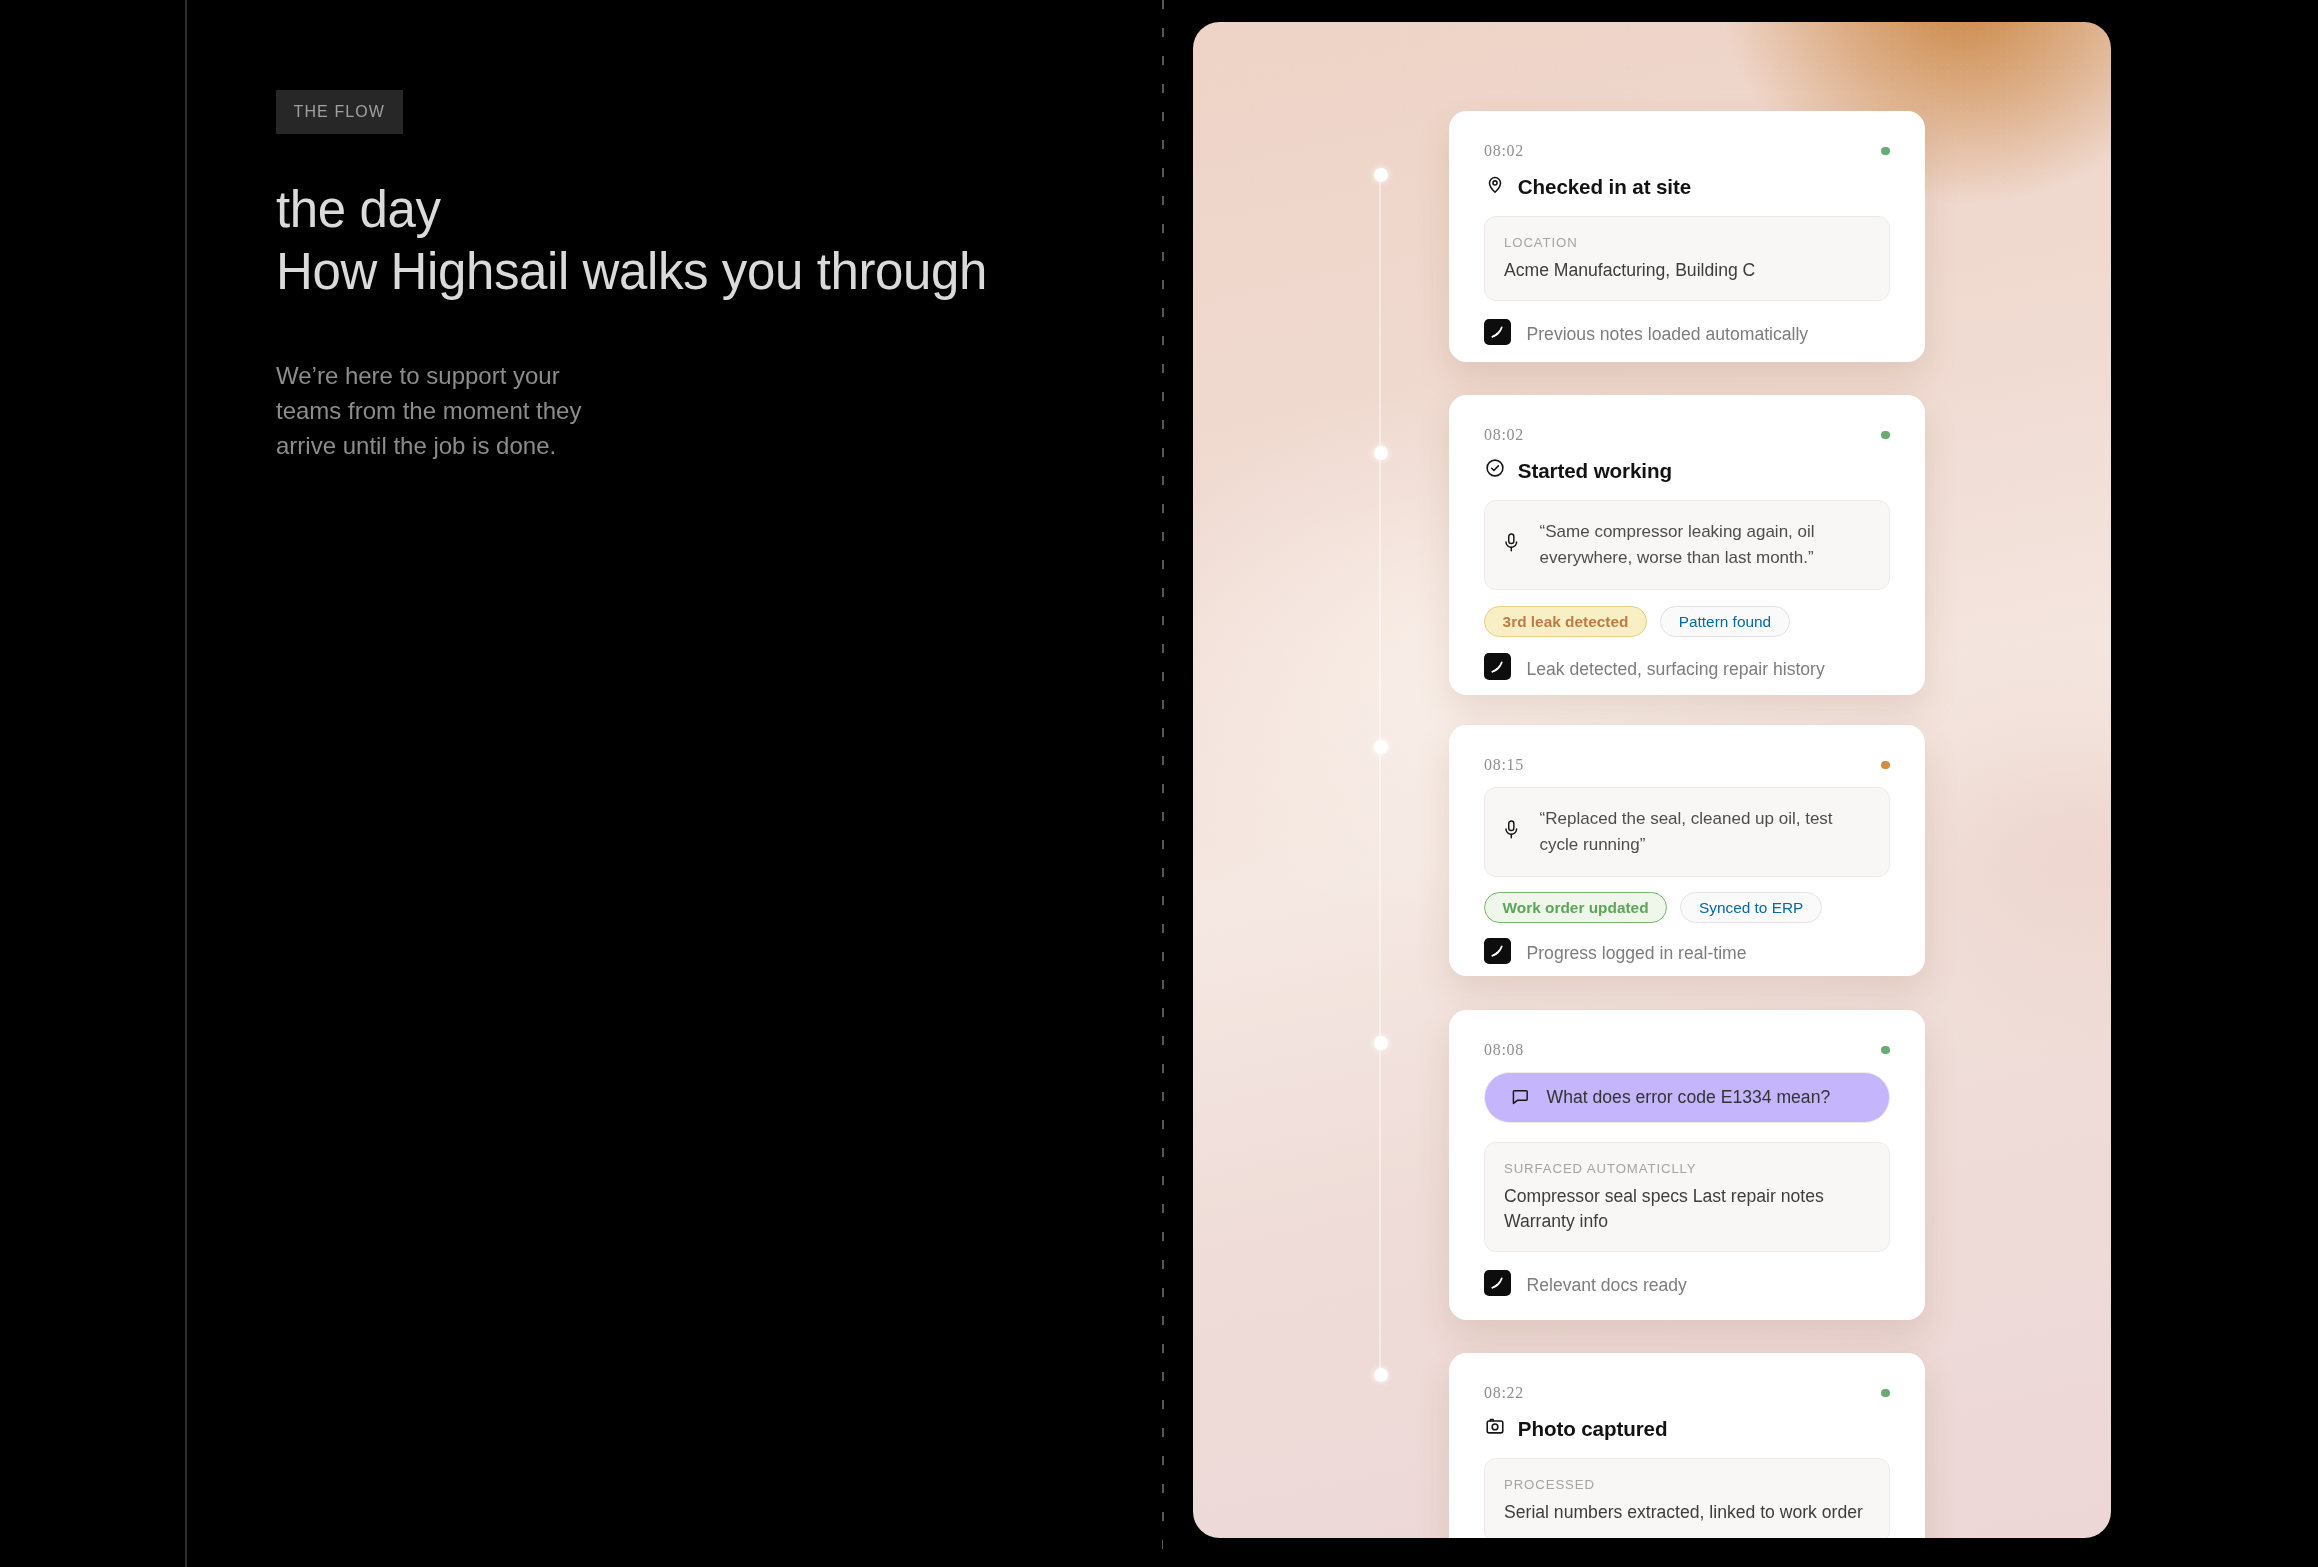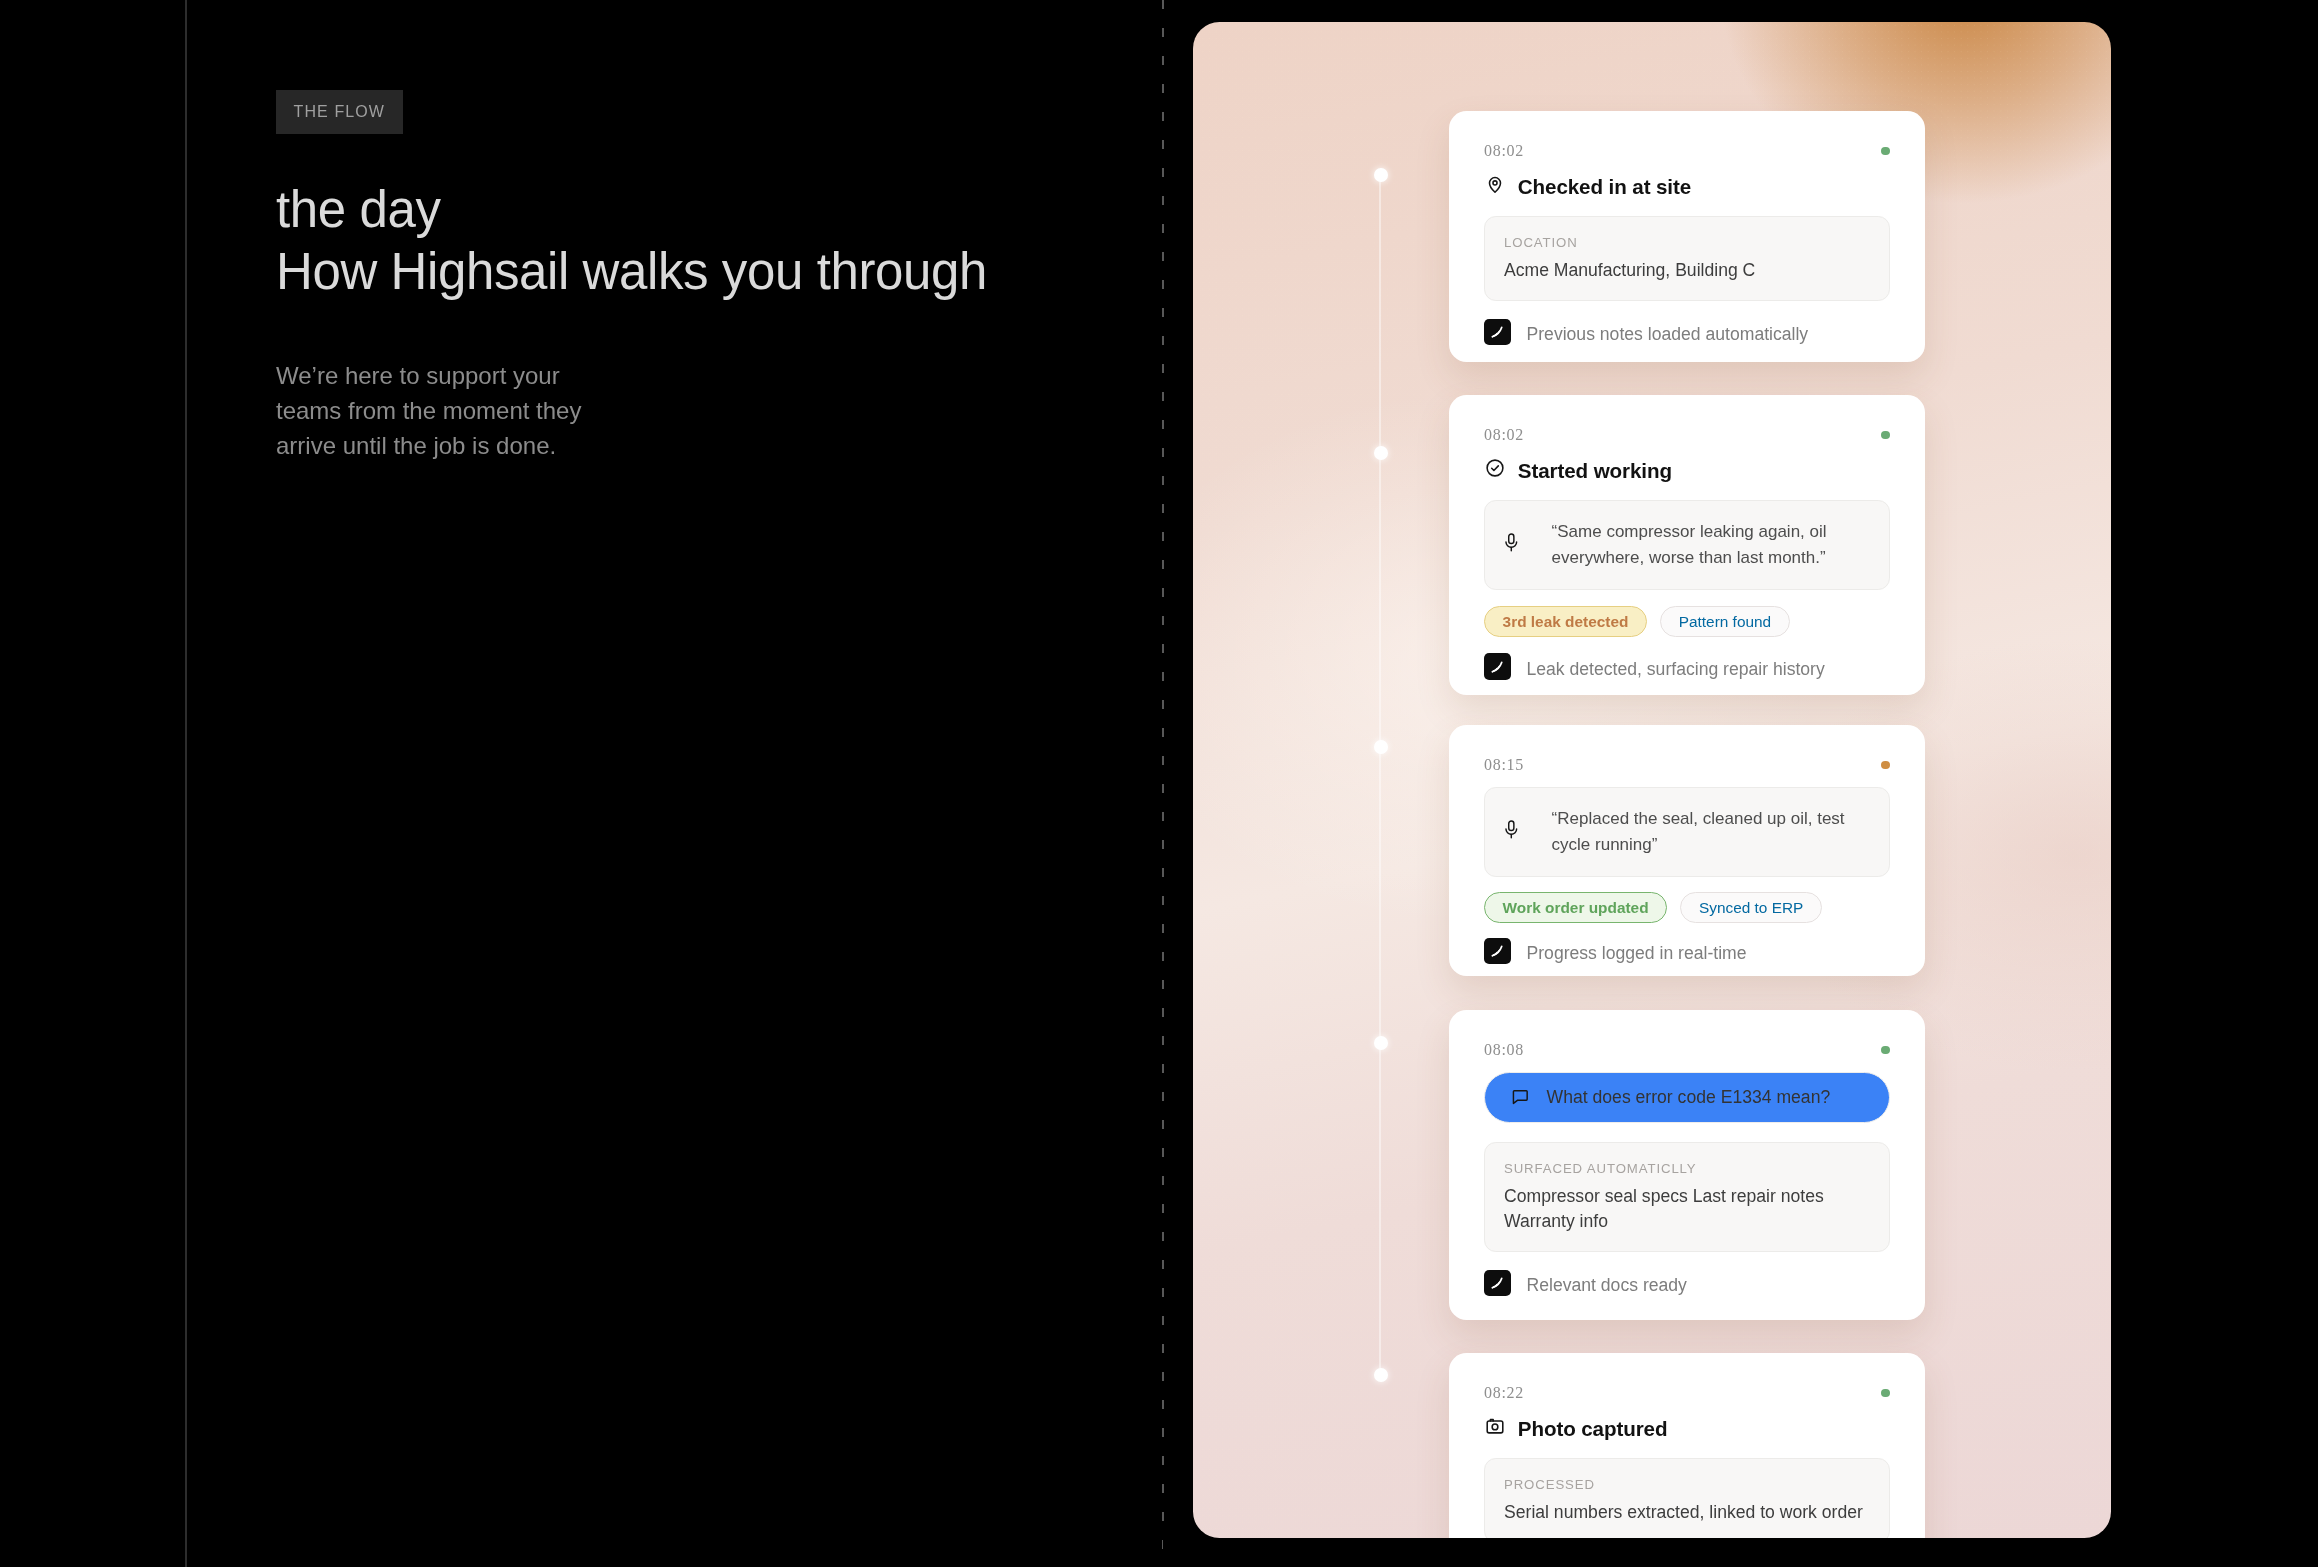--- a/index.html
+++ b/index.html
@@ -43,25 +43,25 @@
   .sdot.orange{background:#cf8e43;}
   .titlerow{display:flex;align-items:center;gap:11.8px;margin-bottom:16px;color:#121212;
     font-size:20.6px;font-weight:600;letter-spacing:-0.1px;}
   .titlerow svg{flex:0 0 auto;}
 
   .ibox{background:#f8f7f6;border:1.5px solid #ecebe9;border-radius:11.8px;padding:17.6px 19px;margin-bottom:0;}
   .ibox .lbl{font-size:13.2px;letter-spacing:0.9px;color:#a7a3a0;font-weight:500;margin-bottom:8px;}
   .ibox .val{font-size:17.6px;line-height:25px;color:#3d3d3d;font-weight:400;}
 
   .quote{background:#f8f7f6;border:1.5px solid #ecebe9;border-radius:11.8px;padding:17.6px 16px;
-    display:flex;align-items:center;gap:30px;}
+    display:flex;align-items:center;gap:18px;}
   .quote .qtext{font-size:17px;line-height:26.5px;color:#4d4d4d;max-width:341px;}
   .quote svg{flex:0 0 auto;}
 
-  .chatpill{background:#3b82f6;border:1.5px solid #eeedec;border-radius:734px;height:51px;
+  .chatpill{background:#c4b5fd;border:1.5px solid #eeedec;border-radius:734px;height:51px;
     display:flex;align-items:center;gap:16px;padding:0 25px;box-sizing:border-box;}
   .chatpill .ctext{font-size:17.6px;color:#333;font-weight:400;}
 
   .badges{display:flex;gap:13.2px;margin-top:16px;}
   .badge{height:31px;display:inline-flex;align-items:center;padding:0 17.6px;border-radius:734px;
     font-size:15.4px;font-weight:600;box-sizing:border-box;}
   .badge.amber{background:#f9efc5;border:1.5px solid #e6cf82;color:#bf7a45;}
   .badge.green{background:#eef7e9;border:1.5px solid #78b56e;color:#5fa45b;}
   .badge.neutral{background:#fbfafa;border:1.5px solid #e6e1e0;color:#0369a1;font-weight:400;}
 

